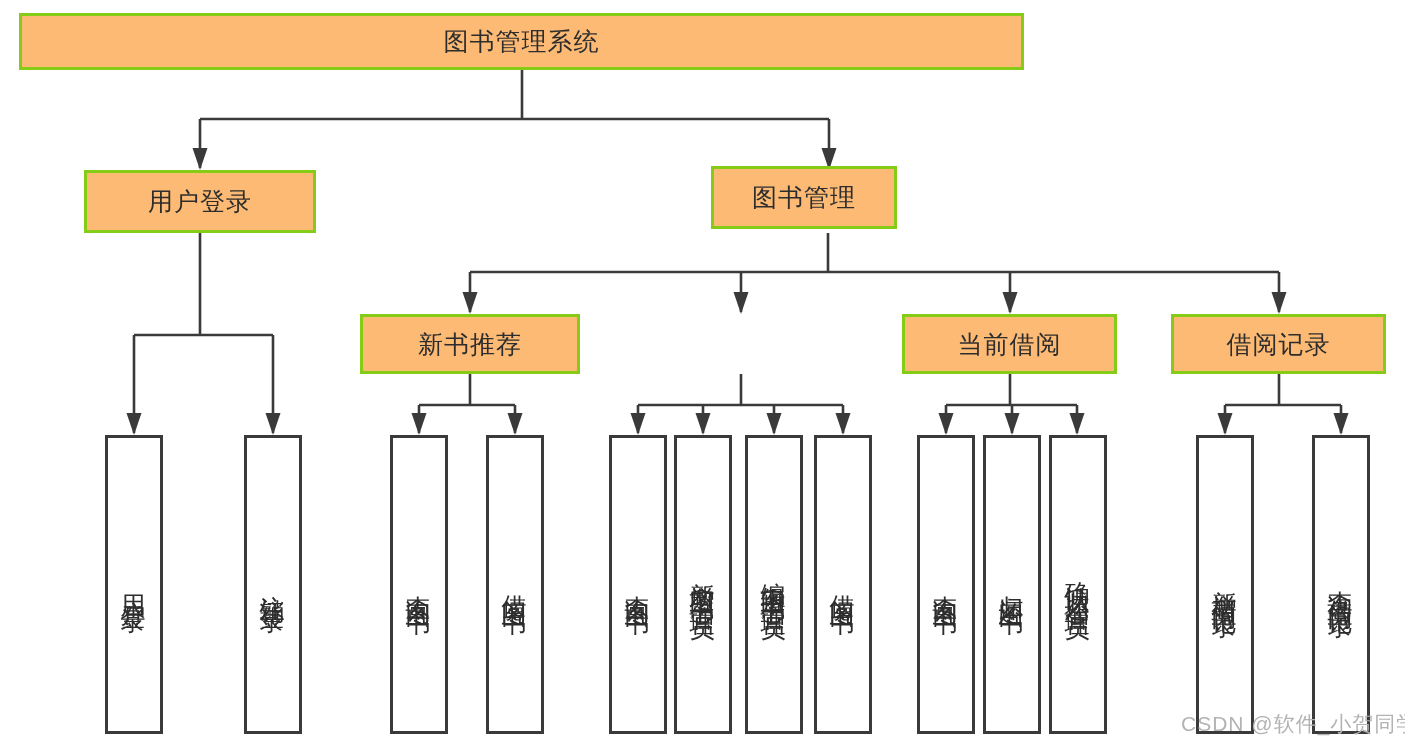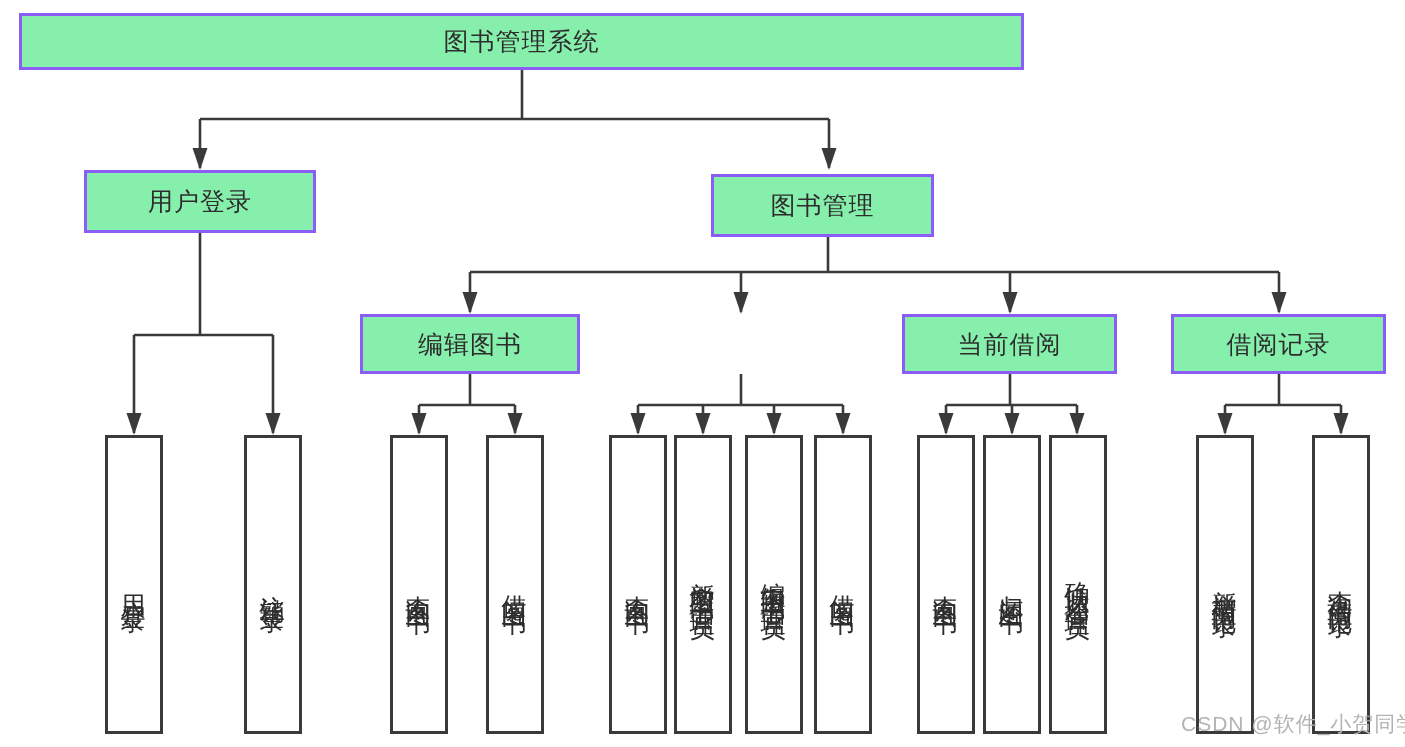--- a/index.html
+++ b/index.html
@@ -12,32 +12,32 @@
     width:1405px;height:747px;
     background:#ffffff;
     overflow:hidden;
   }
   .connectors{
     position:absolute;left:0;top:0;width:1405px;height:747px;
     pointer-events:none;
   }
   .node{
     position:absolute;
-    background:#86efac;
-    border:3px solid #8b5cf6;
+    background:#fdba74;
+    border:3px solid #84cc16;
     box-sizing:border-box;
     display:flex;align-items:center;justify-content:center;
     font-size:25px;
     letter-spacing:1px;
     color:#2d2d2d;
     white-space:nowrap;
   }
   .node.root{left:19px;top:13px;width:1005px;height:57px;}
   .node.l2a{left:84px;top:170px;width:232px;height:63px;}
-  .node.l2b{left:711px;top:174px;width:223px;height:63px;}
+  .node.l2b{left:711px;top:166px;width:186px;height:63px;}
   .node.l3{top:314px;height:60px;}
   .node.l3a{left:360px;width:220px;}
   .node.l3b{left:633px;width:215px;}
   .node.l3c{left:902px;width:215px;}
   .node.l3d{left:1171px;width:215px;}
   .leaf{
     position:absolute;
     top:435px;height:299px;width:58px;
     background:#ffffff;
     border:3px solid #3a3a3a;
@@ -113,21 +113,21 @@
       <polygon points="1217.5,413 1232.5,413 1225,435"></polygon>
       <polygon points="1333.5,413 1348.5,413 1341,435"></polygon>
     </g>
   </svg>
 
   <div class="node root">图书管理系统</div>
 
   <div class="node l2a">用户登录</div>
   <div class="node l2b">图书管理</div>
 
-  <div class="node l3 l3a">编辑图书</div>
+  <div class="node l3 l3a">新书推荐</div>
   <div class="node l3 l3d">借阅记录</div>
   <div class="node l3 l3c">当前借阅</div>
 
   <div class="leaf" style="left:105px">
     <span>用户登录</span>
   </div>
   <div class="leaf" style="left:244px">
     <span>注销登录</span>
   </div>
 

